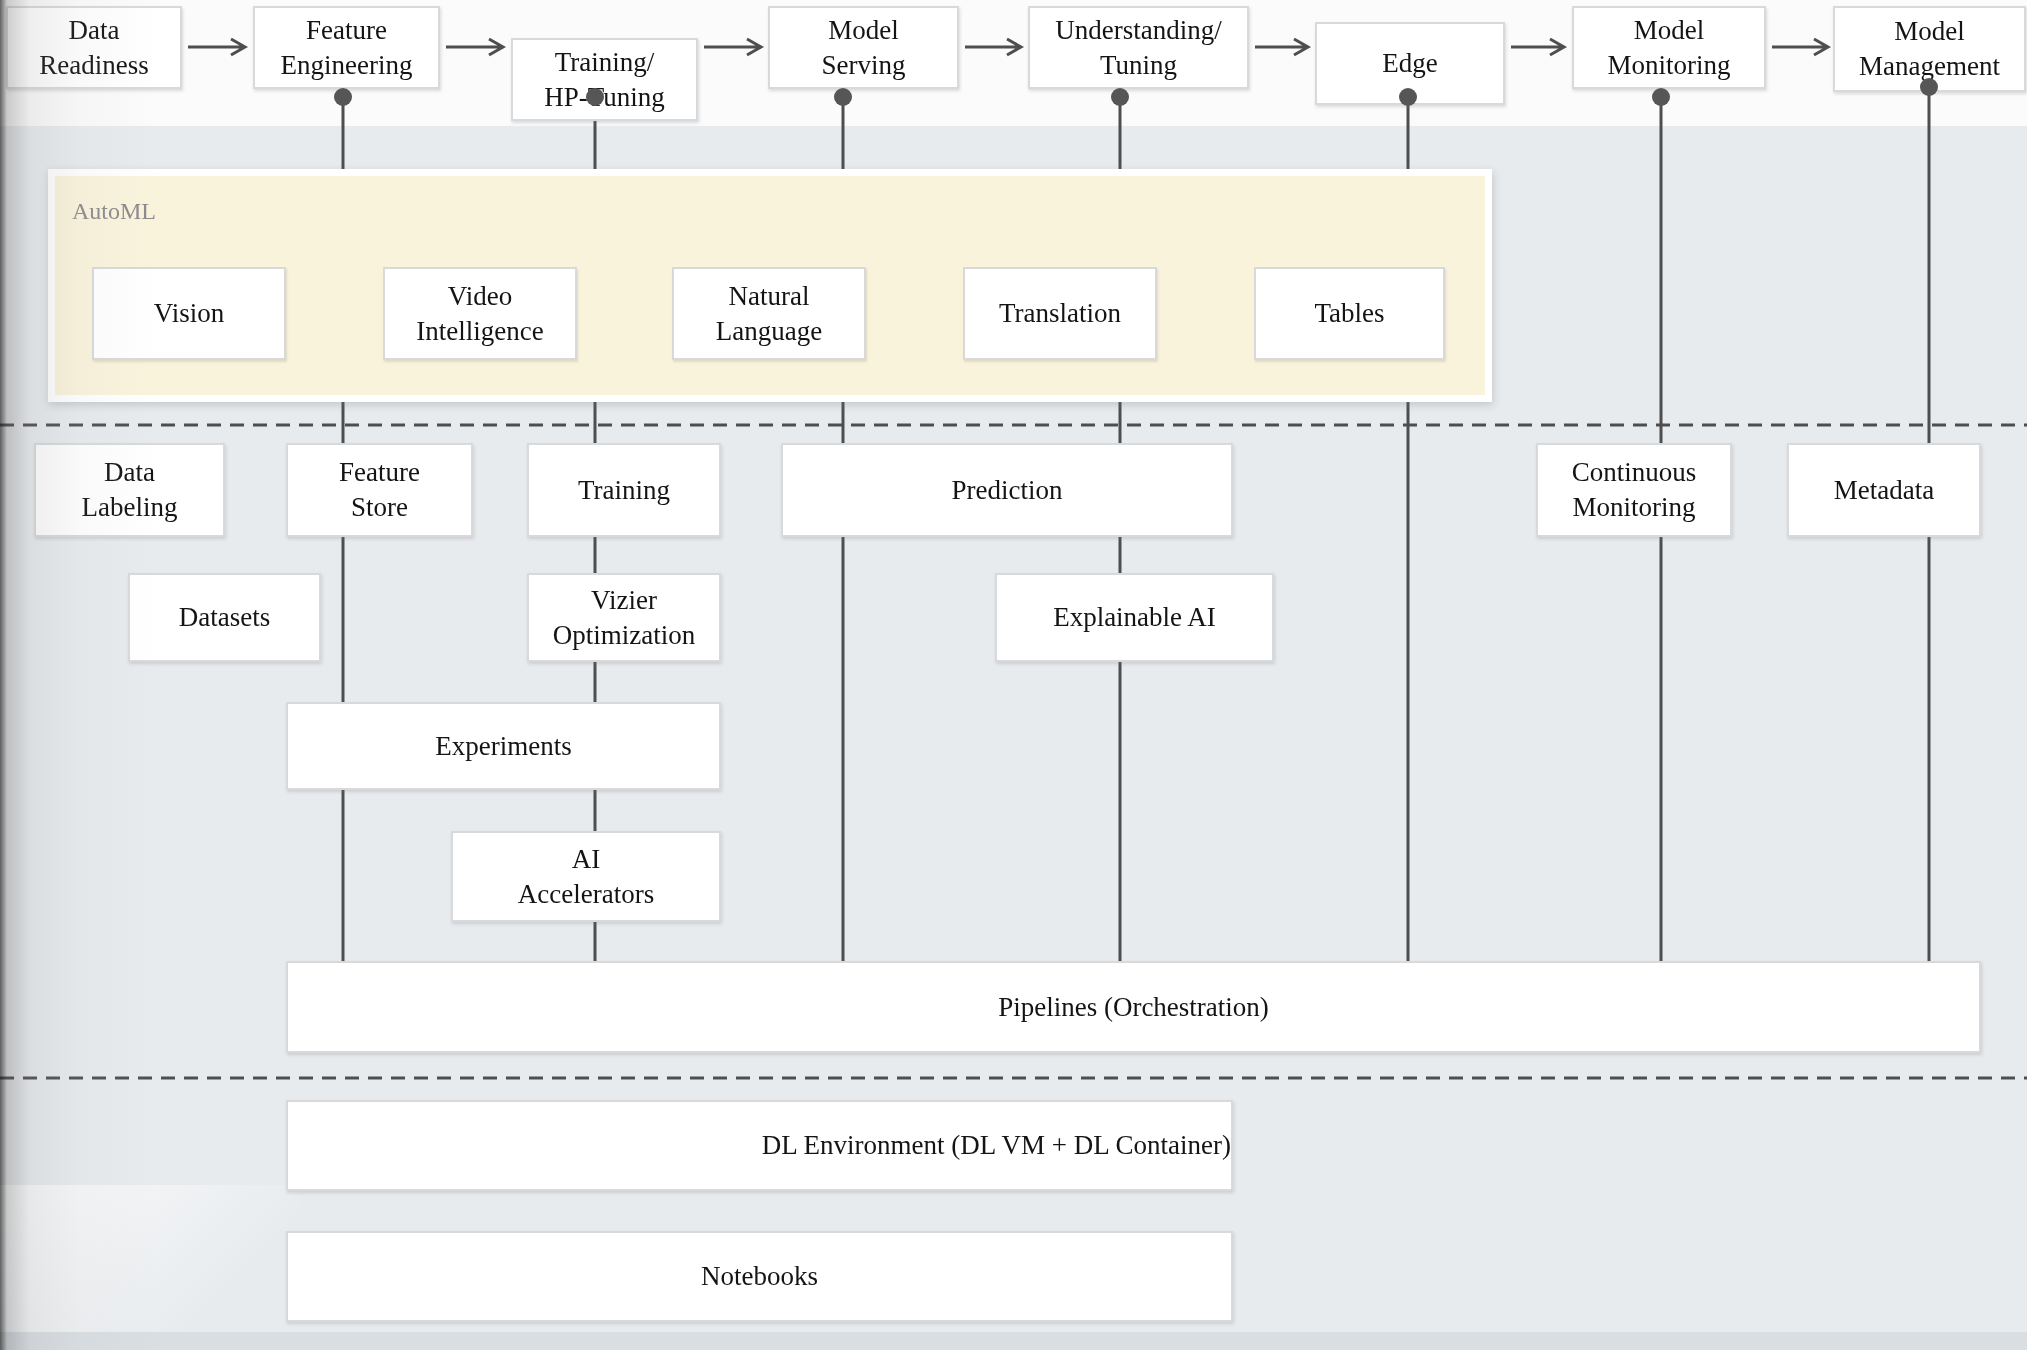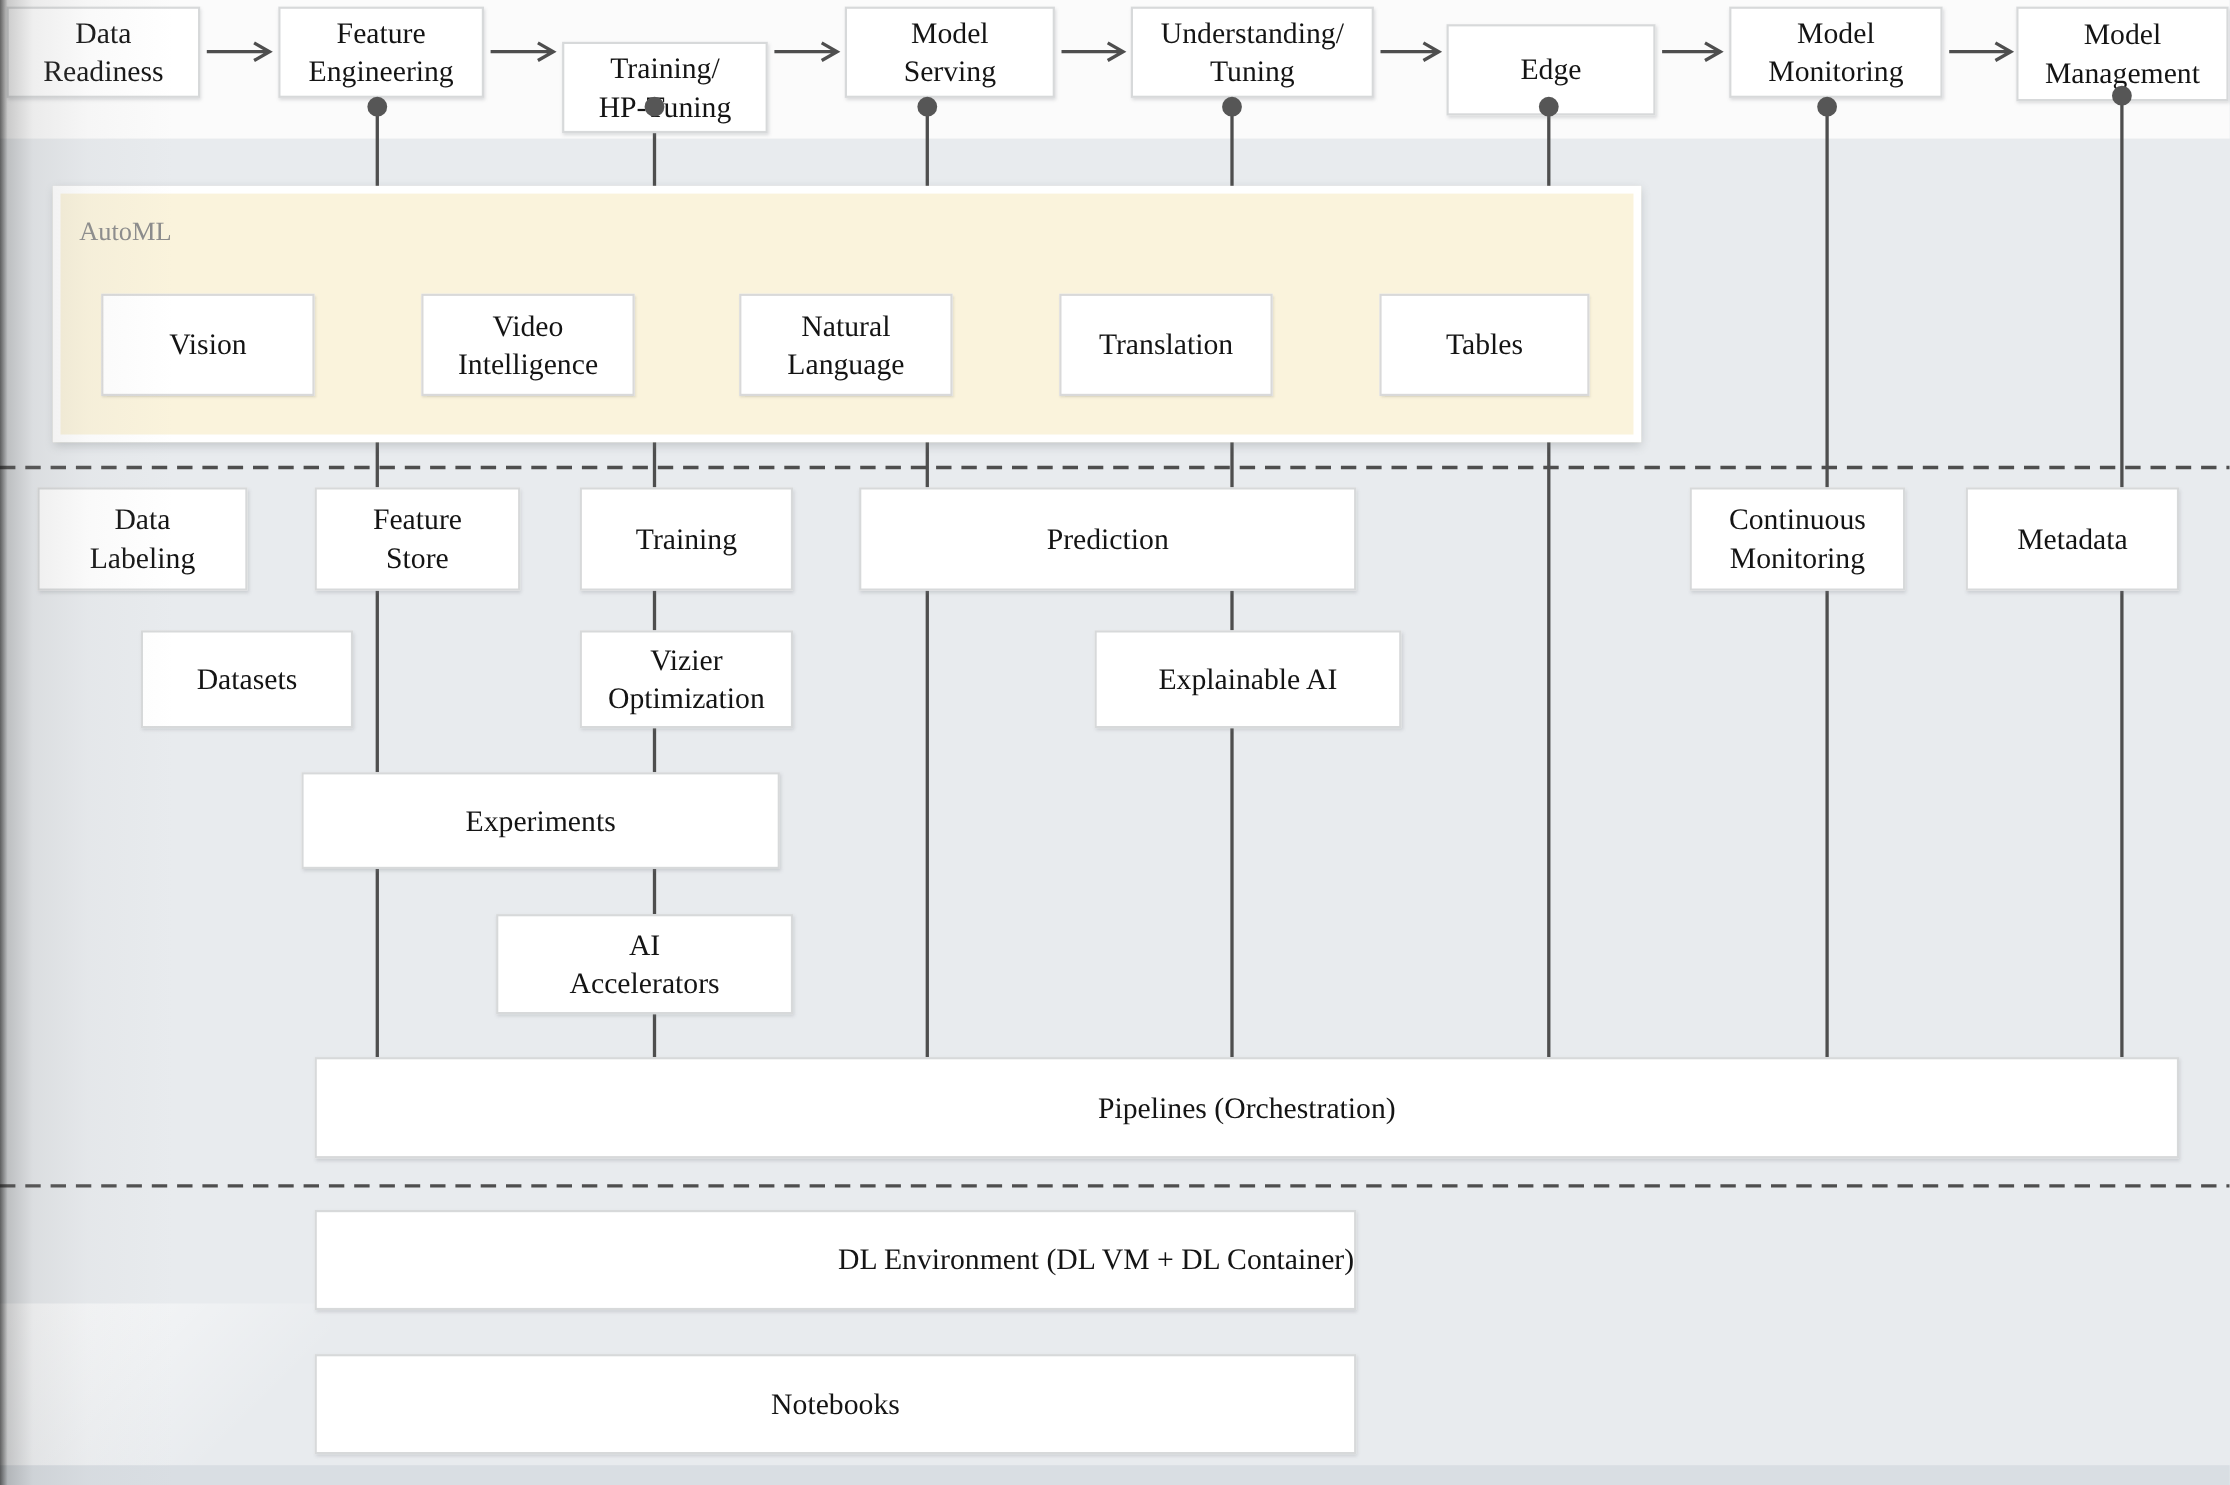--- a/index.html
+++ b/index.html
@@ -175,21 +175,21 @@
       <span class="lbl">Datasets</span>
     </div>
   <div class="box" style="left:527px; top:573px; width:194px; height:89px;">
       <span class="lbl">Vizier
 Optimization</span>
     </div>
   <div class="box" style="left:954px; top:573px; width:279px; height:89px;margin-left:41px;">
       <span class="lbl">Explainable AI</span>
     </div>
 
-  <div class="box" style="left:274px; top:702px; width:435px; height:88px;text-align:right;">
+  <div class="box" style="left:286px; top:702px; width:435px; height:88px;text-align:right;">
       <span class="lbl">Experiments</span>
     </div>
   <div class="box" style="left:451px; top:831px; width:270px; height:91px;text-align:center;">
       <span class="lbl">AI
 Accelerators</span>
     </div>
 
   <div class="box" style="left:286px; top:961px; width:1695px; height:92px;">
       <span class="lbl">Pipelines (Orchestration)</span>
     </div>

